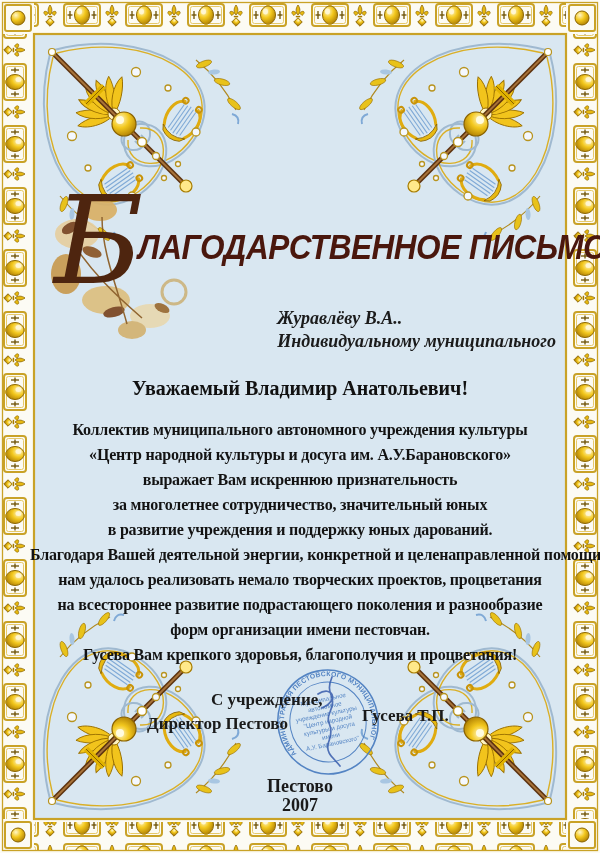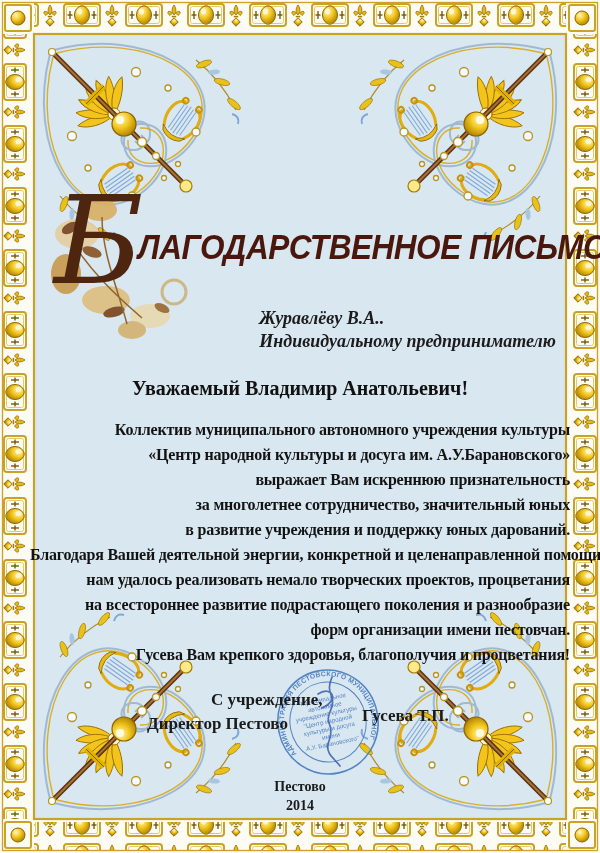--- a/index.html
+++ b/index.html
@@ -9,28 +9,28 @@
   .abs{position:absolute;}
   .initial{left:54px;top:180px;z-index:3;font-family:"DejaVu Serif",serif;font-style:italic;
            font-size:122px;line-height:1;color:#4e250f;}
   .title{left:138px;top:227px;z-index:3;font-family:"Liberation Sans",sans-serif;
          font-style:italic;font-weight:bold;font-size:35px;color:#4a170d;
          letter-spacing:-0.5px;transform:scaleX(.9);transform-origin:left center;white-space:nowrap;}
   .recipient{right:44px;top:307px;z-index:3;text-align:left;font-style:italic;font-weight:bold;
              font-size:18px;line-height:23px;color:#1b1b1b;}
   .salutation{left:0;top:377px;width:100%;z-index:3;text-align:center;font-weight:bold;
               font-size:20px;color:#111;}
-  .body-text{left:30px;top:417px;width:540px;z-index:3;text-align:right;font-size:16px;
+  .body-text{left:30px;top:417px;width:540px;z-index:3;text-align:center;font-size:16px;
              font-weight:600;line-height:25px;letter-spacing:-0.2px;color:#131313;white-space:nowrap;}
   .body-text .line{width:540px;overflow:visible;}
   .sig{z-index:4;font-size:17px;font-weight:600;color:#1a1a1a;white-space:nowrap;}
   .sig1{left:211px;top:690px;}
   .sig2{left:147px;top:714px;}
   .signame{left:362px;top:706px;}
-  .footer{left:0;top:777px;width:100%;z-index:3;text-align:center;font-size:14px;
+  .footer{left:0;top:777px;width:100%;z-index:3;text-align:center;font-size:18px;
           font-weight:600;line-height:19px;color:#1a1a1a;}
   svg.stamp{position:absolute;left:272px;top:664px;z-index:2;opacity:.95;}
   .stamp-text{font-family:"Liberation Sans",sans-serif;fill:#4d7fc1;}
 </style>
 </head>
 <body>
 
 <div class="page">
 
   <svg class="frame" width="600" height="853" viewBox="0 0 600 853">
@@ -207,21 +207,21 @@
       </g>
     </g>
     <path d="M 60,13 C 52,32 66,30 58,48 C 52,62 64,58 56,80 C 54,90 62,94 68,102 M 46,30 C 60,21 68,36 50,44" fill="none" stroke="#2f55a8" stroke-width="1.7" stroke-linecap="round" opacity="0.85"></path>
   </svg>
 
   <div class="abs initial">Б</div>
   <div class="abs title">ЛАГОДАРСТВЕННОЕ ПИСЬМО</div>
 
   <div class="abs recipient">
     <div>Журавлёву В.А..</div>
-    <div>Индивидуальному предпринимателю</div>
+    <div>Индивидуальному муниципального</div>
   </div>
 
   <div class="abs salutation">Уважаемый Владимир Анатольевич!</div>
 
   <div class="abs body-text">
     <div class="line">Коллектив муниципального автономного учреждения культуры</div>
     <div class="line">«Центр народной культуры и досуга им. А.У.Барановского»</div>
     <div class="line">выражает Вам искреннюю признательность</div>
     <div class="line">за многолетнее сотрудничество, значительный юных</div>
     <div class="line">в развитие учреждения и поддержку юных дарований.</div>
@@ -231,16 +231,16 @@
     <div class="line">форм организации имени пестовчан.</div>
     <div class="line">Гусева Вам крепкого здоровья, благополучия и процветания!</div>
   </div>
 
   <div class="abs sig sig1">С учреждение,</div>
   <div class="abs sig sig2">Директор Пестово</div>
   <div class="abs sig signame">Гусева Т.П.</div>
 
   <div class="abs footer">
     <div>Пестово</div>
-    <div>2014</div>
+    <div>2007</div>
   </div>
 
 </div>
 
 </body></html>

